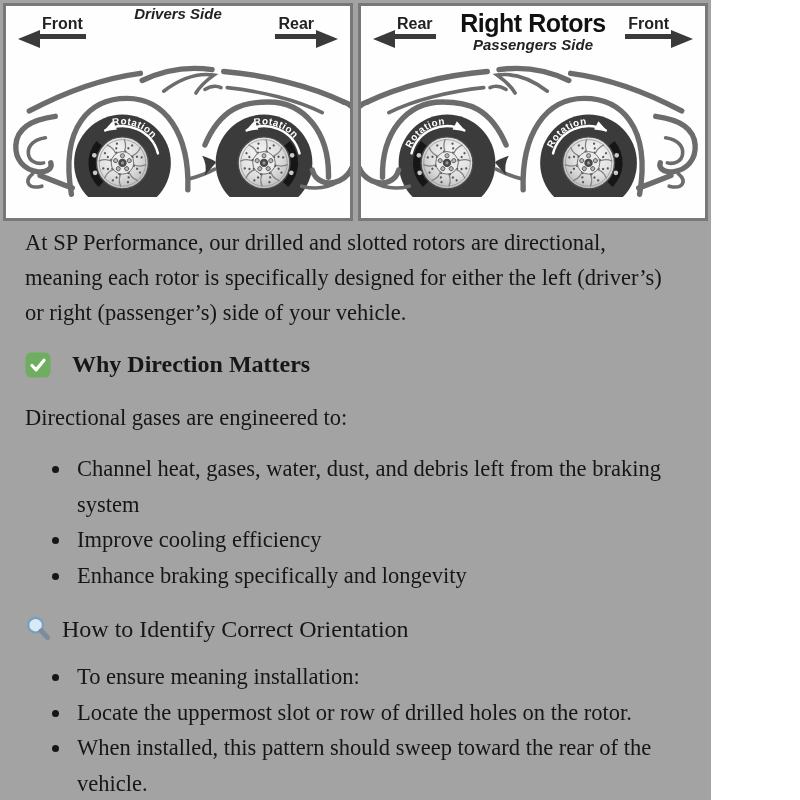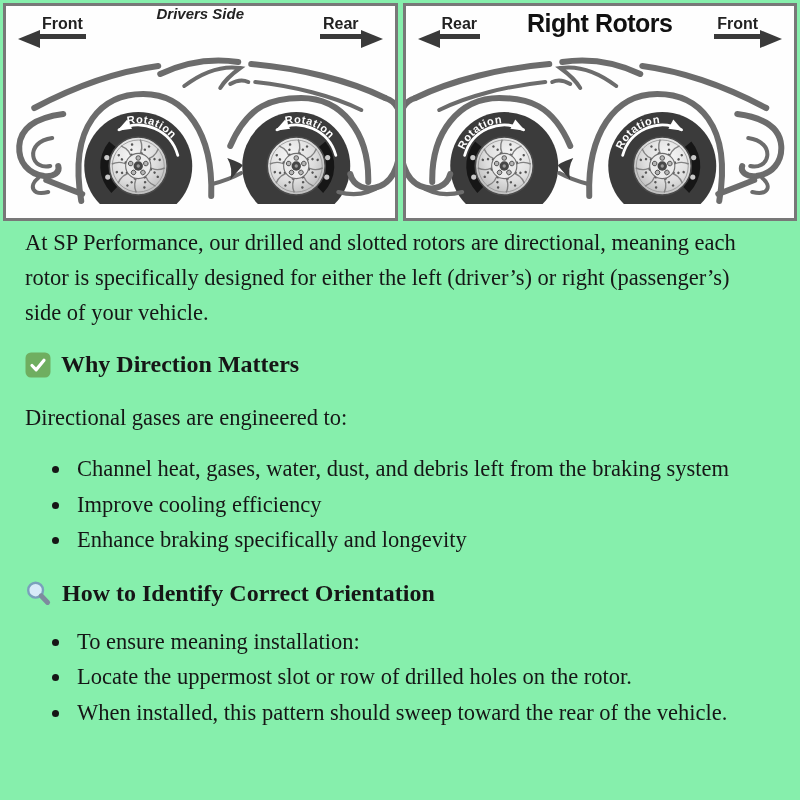--- a/index.html
+++ b/index.html
@@ -1,16 +1,16 @@
 <!DOCTYPE html>
 <html><head>
 <meta charset="utf-8">
 <style>
   html,body{margin:0;padding:0;background:#ffffff;}
-  .page{width:800px;height:800px;background:#86efac;overflow:hidden;font-family:"Liberation Serif",serif;color:#161616;}
+  .page{width:711px;height:800px;background:#a3a3a3;overflow:hidden;font-family:"Liberation Serif",serif;color:#161616;}
 
   
   .diagram{display:flex;gap:5px;padding:3px 3px 0 3px;}
   .panel{flex:1;border:3px solid #787878;height:212px;position:relative;background:#fefefe;box-sizing:content-box;}
   .panel-header{position:relative;height:48px;}
   .panel-title{text-align:center;font-family:"Liberation Sans",sans-serif;font-weight:bold;font-size:25px;line-height:27px;padding-top:4px;color:#111;letter-spacing:-0.5px;}
   .panel-subtitle{text-align:center;font-family:"Liberation Sans",sans-serif;font-weight:bold;font-style:italic;font-size:15px;line-height:16px;color:#222;}
   .dirlabel{position:absolute;top:9px;display:flex;align-items:flex-end;}
   .dirlabel .txt{font-family:"Liberation Sans",sans-serif;font-weight:bold;font-size:16px;color:#222;border-bottom:5px solid #3a3a3a;padding:0 3px 1px 3px;}
   .dirlabel.at-left{left:12px;}
@@ -20,22 +20,22 @@
   .tri-right{border-left:22px solid #3a3a3a;margin-bottom:-9px;margin-left:-1px;}
   .panel-svg{display:block;width:100%;height:164px;}
   .car-stroke{fill:none;stroke:#6c6c6c;stroke-width:6;stroke-linecap:round;}
   .car-stroke-thin{fill:none;stroke:#6c6c6c;stroke-width:4;stroke-linecap:round;}
   .rot-arrow{fill:none;stroke:#ffffff;stroke-width:2.8;stroke-linecap:round;}
   .rot-text{fill:#ffffff;font-family:"Liberation Sans",sans-serif;font-weight:bold;font-size:11px;letter-spacing:0.6px;}
 
   
   .article{padding:4px 28px 0 25px;}
   .intro{font-size:22.5px;line-height:35px;max-width:745px;margin:0;}
-  .h-bold{display:flex;align-items:center;gap:10px;font-weight:bold;font-size:24px;margin:21px 0 0 0;}
-  .h-light{display:flex;align-items:center;gap:9px;font-weight:bold;font-size:24px;margin:22px 0 0 0;}
+  .h-bold{display:flex;align-items:center;gap:21px;font-weight:bold;font-size:24px;margin:21px 0 0 0;}
+  .h-light{display:flex;align-items:center;gap:9px;font-weight:normal;font-size:24px;margin:22px 0 0 0;}
   .lead{font-size:22.5px;line-height:35px;margin:22px 0 0 0;}
   ul.blist{margin:16px 0 0 0;padding-left:47px;font-size:22.5px;line-height:35.5px;max-width:700px;}
   ul.blist li{padding-left:5px;}
   .emoji-box{flex:0 0 auto;display:inline-flex;}
 </style>
 </head>
 <body>
 
 <svg width="0" height="0" style="position:absolute" aria-hidden="true">
   <defs>
@@ -161,20 +161,21 @@
       </svg>
     </div>
 
     <div class="panel">
       <div class="panel-header">
         <div class="dirlabel at-left">
           <span class="tri tri-left"></span>
           <span class="txt">Rear</span>
         </div>
         <div class="panel-title">Right Rotors</div>
+        <div class="panel-subtitle">Passengers Side</div>
         <div class="dirlabel at-right">
           <span class="txt">Front</span>
           <span class="tri tri-right"></span>
         </div>
       </div>
       <svg class="panel-svg" viewBox="0 0 384 164">
         <use href="#carGeo" transform="translate(384,0) scale(-1,1)"></use>
         <path class="rot-arrow" d="M 56.4,101.4 A 41 41 0 0 1 115.2,75.8"></path>
         <use href="#arrowhead" transform="translate(115.2,75.8) rotate(28)"></use>
         <text class="rot-text"><textPath href="#txtR1" startOffset="4%">Rotation</textPath></text>

